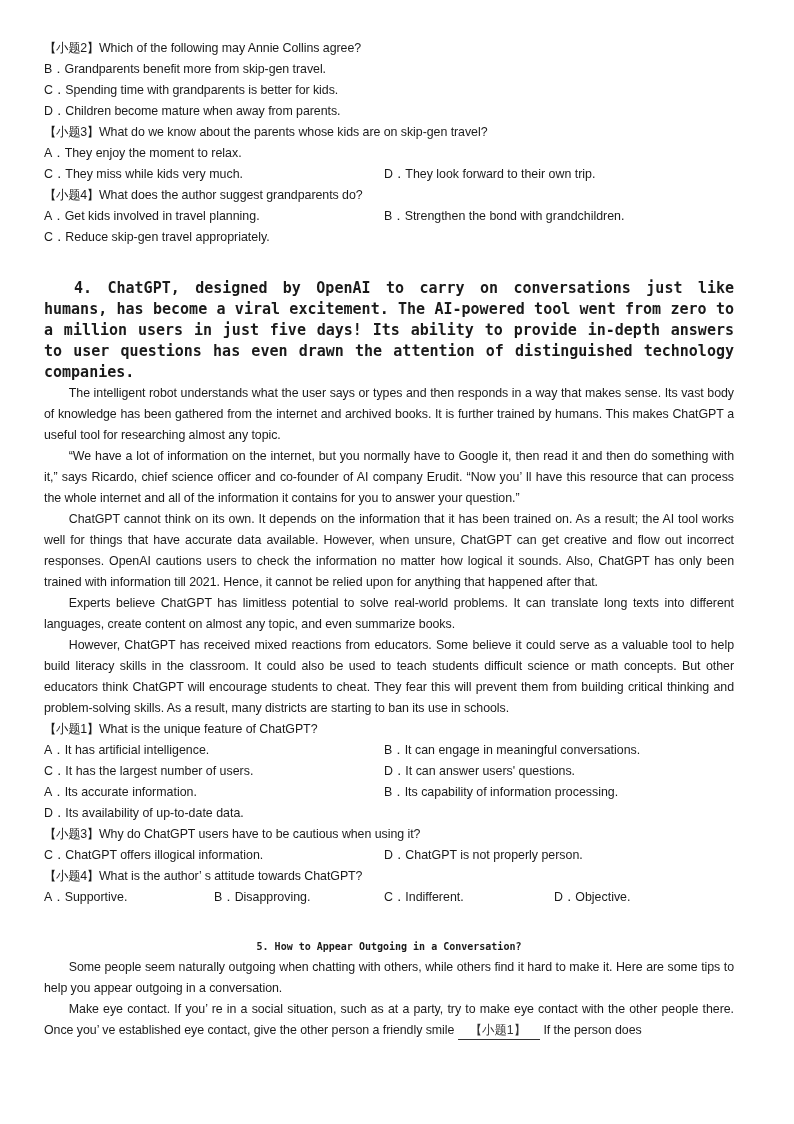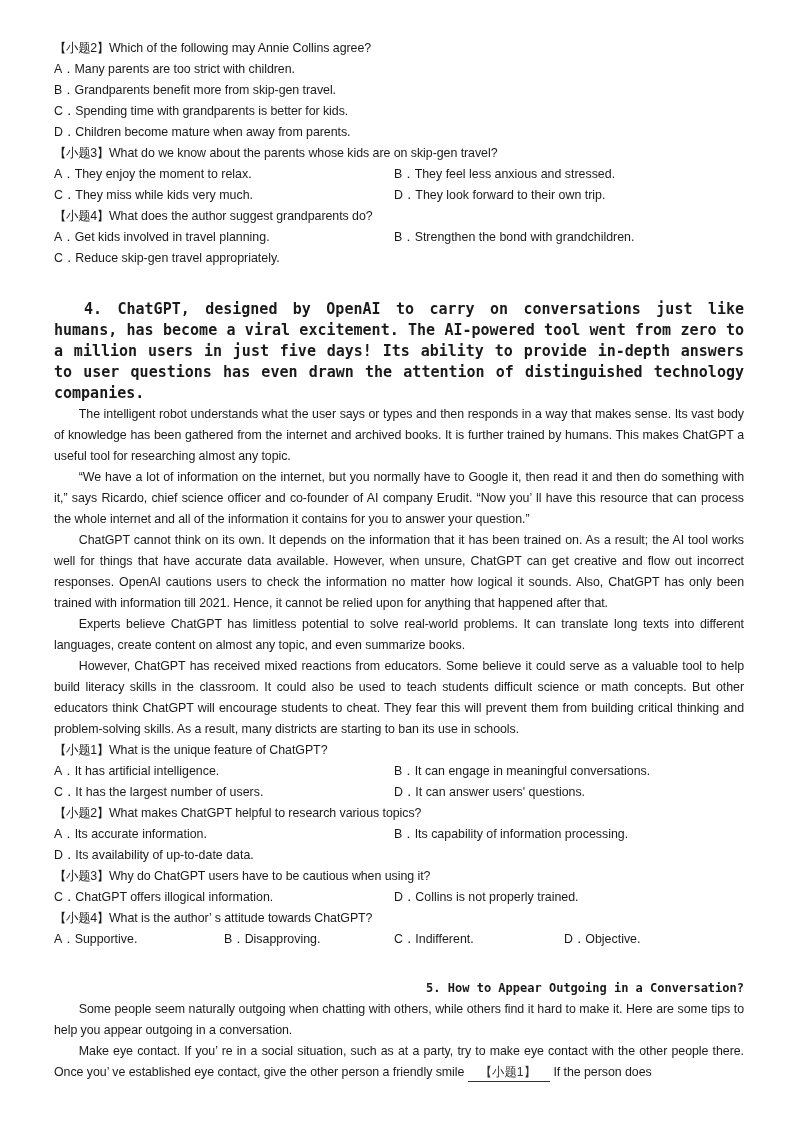--- a/index.html
+++ b/index.html
@@ -1,54 +1,52 @@
 <!DOCTYPE html>
 <html><head>
 <meta charset="utf-8">
 <style>
   html, body { margin: 0; padding: 0; background: #ffffff; }
   body { width: 794px; height: 1124px; overflow: hidden; position: relative;
          font-family: "Liberation Sans", "DejaVu Sans", sans-serif; color: #1a1a1a; }
-  .page { position: absolute; left: 54px; top: 38px; width: 690px; }
+  .page { position: absolute; left: 44px; top: 38px; width: 690px; }
   .line { font-size: 12.4px; line-height: 21px; height: 21px; white-space: nowrap; letter-spacing: -0.05px; }
   .para { font-size: 12.4px; line-height: 21px; text-align: justify; text-indent: 2em; letter-spacing: -0.05px; }
   .row { display: flex; font-size: 12.4px; line-height: 21px; height: 21px; white-space: nowrap; }
   .row .c2 { width: 340px; }
   .row .c4 { width: 170px; }
   .mono { font-family: "DejaVu Sans Mono", "Liberation Mono", monospace; font-size: 15px;
           font-weight: bold; line-height: 21px; text-align: justify; text-indent: 2em; letter-spacing: 0px; }
-  .title { font-family: "DejaVu Sans Mono", "Liberation Mono", monospace; font-size: 12px;
-           font-weight: bold; line-height: 21px; text-align: right; }
+  .title { font-family: "DejaVu Sans Mono", "Liberation Mono", monospace; font-size: 10px;
+           font-weight: bold; line-height: 21px; text-align: center; }
   .gap1 { height: 30px; }
   .gap2 { height: 28px; }
   .blank { display: inline-block; border-bottom: 1px solid #333; padding: 0 14px 0 12px; line-height: 17px; color: #333; text-indent: 0; }
   .qno { letter-spacing: -0.3px; }
 </style>
 </head>
 <body>
 
 <div class="page">
 
   <div>
     <div class="line">
       <span class="qno">【小题2】</span><span>Which of the following may Annie Collins agree?</span>
     </div>
-    <div class="line">A．Many parents are too strict with children.</div>
     <div class="line">B．Grandparents benefit more from skip-gen travel.</div>
     <div class="line">C．Spending time with grandparents is better for kids.</div>
     <div class="line">D．Children become mature when away from parents.</div>
   </div>
 
   <div>
     <div class="line">
       <span class="qno">【小题3】</span><span>What do we know about the parents whose kids are on skip-gen travel?</span>
     </div>
     <div class="row">
       <span class="c2">A．They enjoy the moment to relax.</span>
-      <span>B．They feel less anxious and stressed.</span>
     </div>
     <div class="row">
       <span class="c2">C．They miss while kids very much.</span>
       <span>D．They look forward to their own trip.</span>
     </div>
   </div>
 
   <div>
     <div class="line">
       <span class="qno">【小题4】</span><span>What does the author suggest grandparents do?</span>
@@ -80,39 +78,36 @@
         <span class="c2">A．It has artificial intelligence.</span>
         <span>B．It can engage in meaningful conversations.</span>
       </div>
       <div class="row">
         <span class="c2">C．It has the largest number of users.</span>
         <span>D．It can answer users' questions.</span>
       </div>
     </div>
 
     <div>
-      <div class="line">
-        <span class="qno">【小题2】</span><span>What makes ChatGPT helpful to research various topics?</span>
-      </div>
       <div class="row">
         <span class="c2">A．Its accurate information.</span>
         <span>B．Its capability of information processing.</span>
       </div>
       <div class="row">
         <span>D．Its availability of up-to-date data.</span>
       </div>
     </div>
 
     <div>
       <div class="line">
         <span class="qno">【小题3】</span><span>Why do ChatGPT users have to be cautious when using it?</span>
       </div>
       <div class="row">
         <span class="c2">C．ChatGPT offers illogical information.</span>
-        <span>D．Collins is not properly trained.</span>
+        <span>D．ChatGPT is not properly person.</span>
       </div>
     </div>
 
     <div>
       <div class="line">
         <span class="qno">【小题4】</span><span>What is the author’ s attitude towards ChatGPT?</span>
       </div>
       <div class="row">
         <span class="c4">A．Supportive.</span>
         <span class="c4">B．Disapproving.</span>

